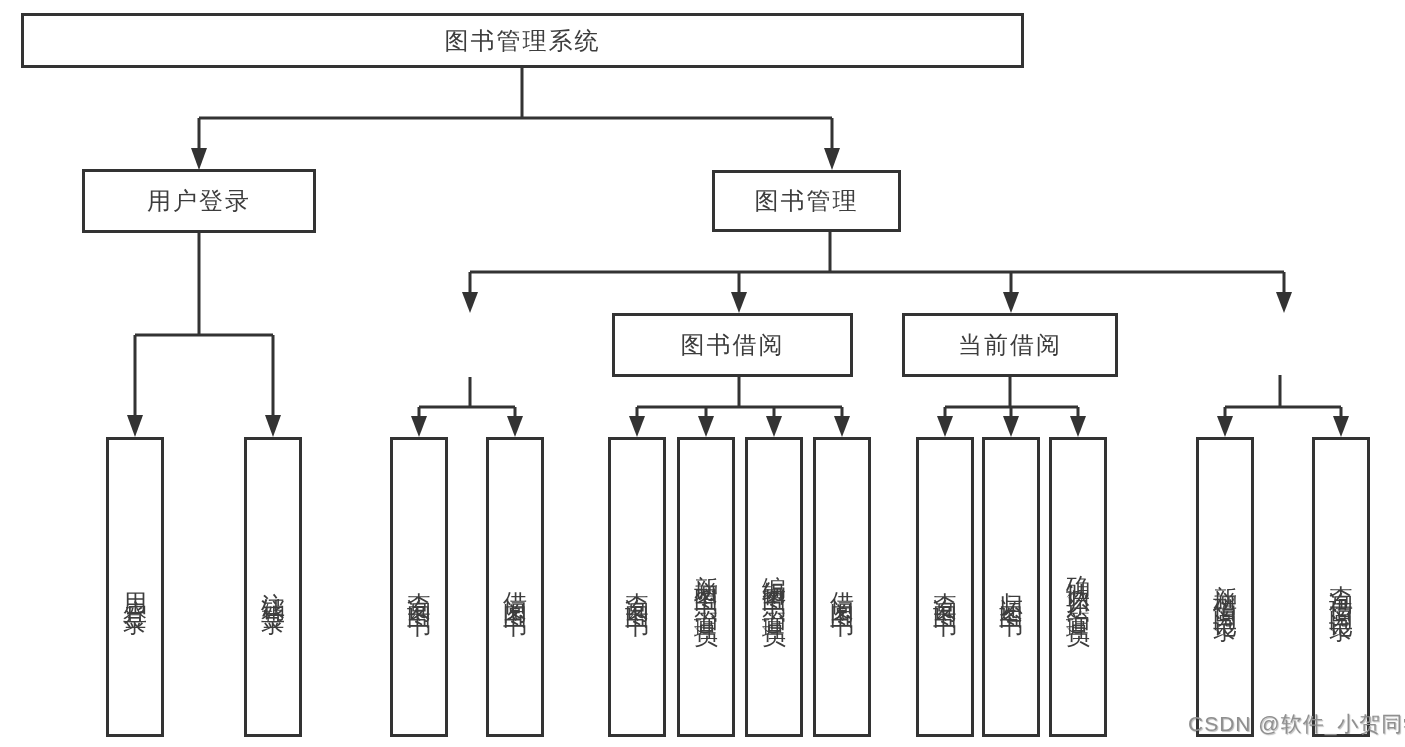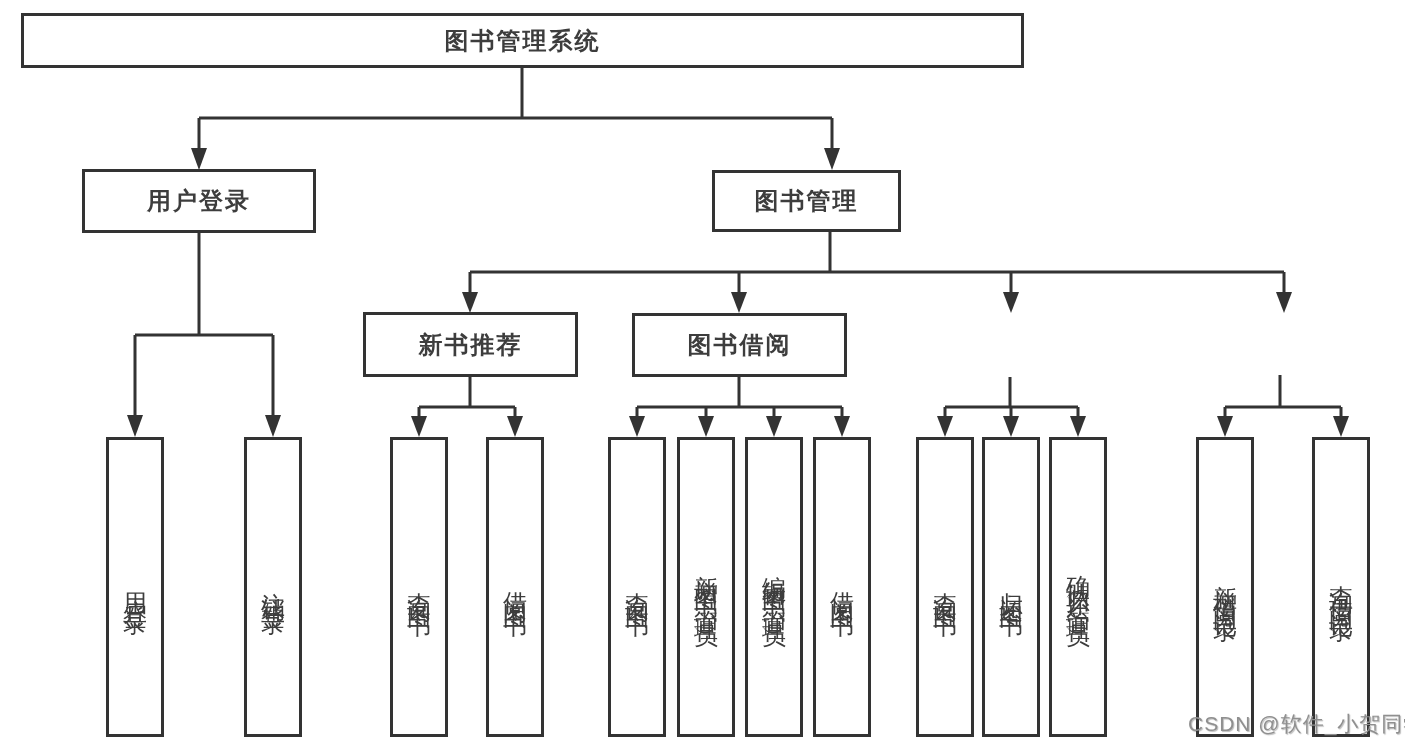--- a/index.html
+++ b/index.html
@@ -21,33 +21,33 @@
     background:#ffffff;
     display:flex;align-items:center;justify-content:center;
     color:#3d3d3d;
     z-index:2;
   }
   .node .lbl{
     font-size:24px;
     letter-spacing:2px;
     white-space:nowrap;
   }
-  .h-node .lbl{text-align:center;font-weight:bold;}
+  .h-node .lbl{text-align:center;}
   .v-node .lbl{
     writing-mode:vertical-rl;
     text-orientation:mixed;
     letter-spacing:7px;
     font-size:24px;
     line-height:1;
   }
   .root-node{left:21px;top:13px;width:1003px;height:55px;}
   .n-user-login{left:82px;top:169px;width:234px;height:64px;}
   .n-book-mgmt{left:712px;top:170px;width:189px;height:62px;}
   .n-new-book{left:363px;top:312px;width:215px;height:65px;}
-  .n-book-borrow{left:632px;top:313px;width:215px;height:64px;}
+  .n-book-borrow{left:612px;top:313px;width:241px;height:64px;}
   .n-cur-borrow{left:902px;top:313px;width:216px;height:64px;}
   .n-borrow-rec{left:1172px;top:313px;width:216px;height:62px;}
   .leaf{top:437px;width:58px;height:300px;}
   .lf-0{left:106px;}  .lf-1{left:244px;}
   .lf-2{left:390px;}  .lf-3{left:486px;}
   .lf-4{left:608px;}  .lf-5{left:677px;}  .lf-6{left:745px;}  .lf-7{left:813px;}
   .lf-8{left:916px;}  .lf-9{left:982px;}  .lf-10{left:1049px;}
   .lf-11{left:1196px;} .lf-12{left:1312px;}
   #watermark{
     position:absolute;
@@ -109,25 +109,25 @@
     <span class="lbl">图书管理系统</span>
   </div>
 
   <div class="node h-node n-user-login">
     <span class="lbl">用户登录</span>
   </div>
   <div class="node h-node n-book-mgmt">
     <span class="lbl">图书管理</span>
   </div>
 
-  <div class="node h-node n-new-book">
-    <span class="lbl">新书推荐</span>
-  </div>
   <div class="node h-node n-book-borrow">
     <span class="lbl">图书借阅</span>
+  </div>
+  <div class="node h-node n-cur-borrow">
+    <span class="lbl">当前借阅</span>
   </div>
 
   <div class="node v-node leaf lf-0">
     <span class="lbl">用户登录</span>
   </div>
   <div class="node v-node leaf lf-1">
     <span class="lbl">注销登录</span>
   </div>
   <div class="node v-node leaf lf-2">
     <span class="lbl">查询图书</span>

